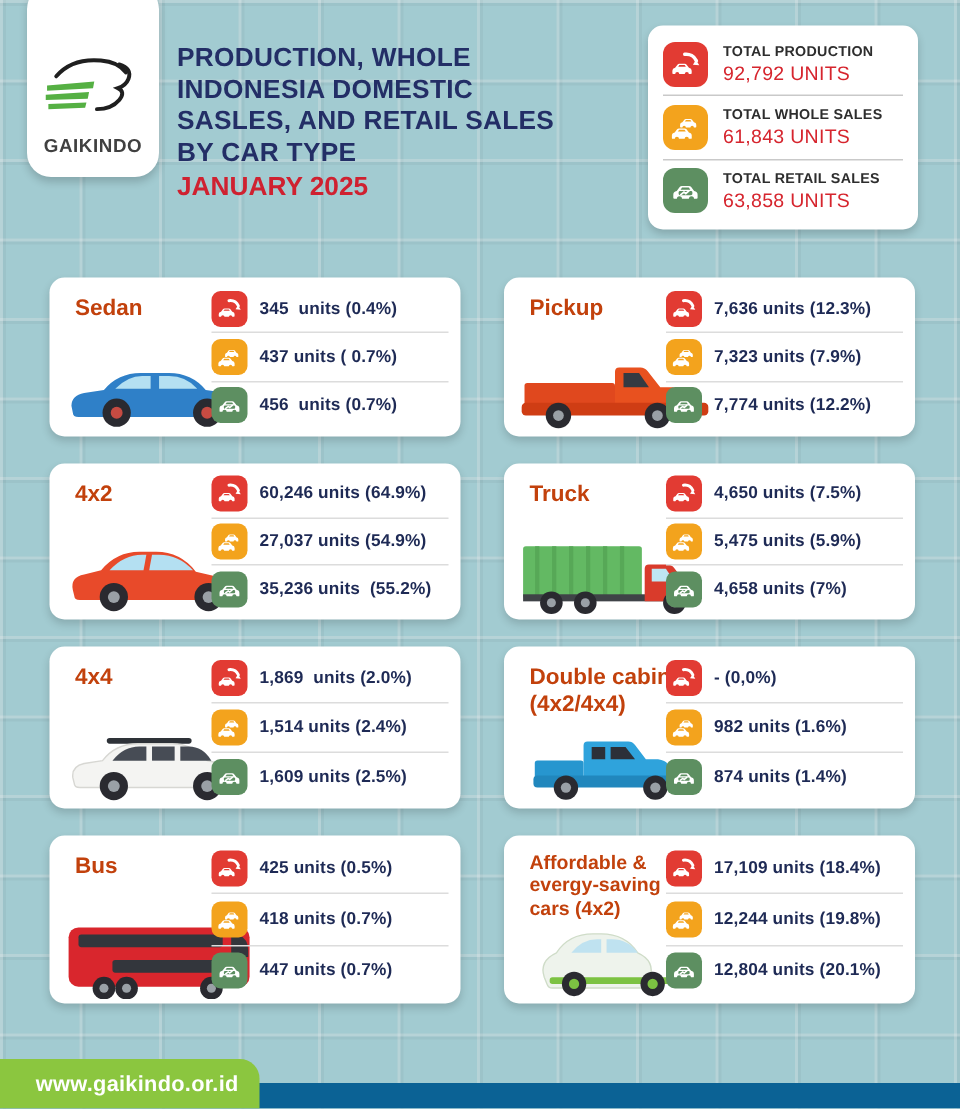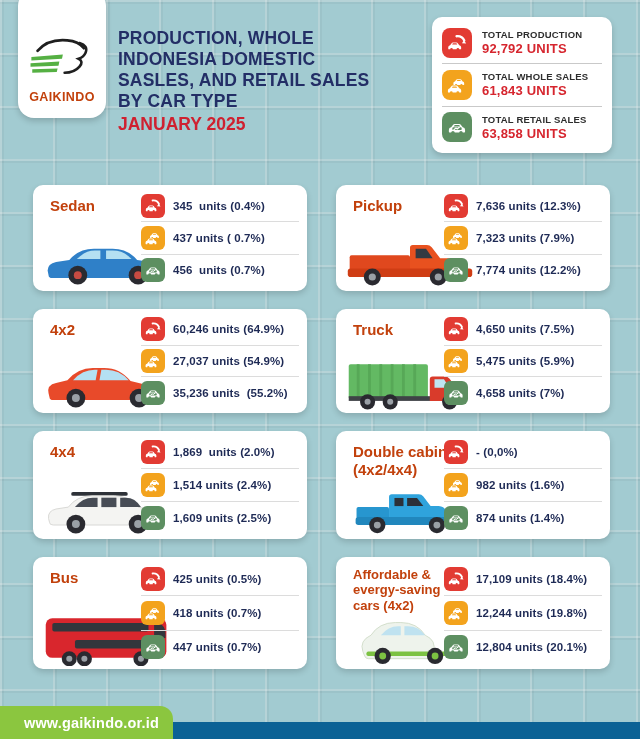--- a/index.html
+++ b/index.html
@@ -15,34 +15,34 @@
     background-size:53px 53px;
   }
   
   .logo-card{
     position:absolute; left:18px; top:-10px; width:88px; height:128px;
     background:#fff; border-radius:16px; box-shadow:0 3px 6px rgba(0,0,0,.18);
     display:flex; flex-direction:column; align-items:center; justify-content:flex-end;
     padding-bottom:14px;
   }
   .logo-mark{ width:70px; height:62px; }
-  .logo-text{ font-size:12.5px; font-weight:bold; color:#c2410c; letter-spacing:.4px; margin-top:2px; }
+  .logo-text{ font-size:12.5px; font-weight:bold; color:#404040; letter-spacing:.4px; margin-top:2px; }
   .title-block{ position:absolute; left:118px; top:28px; width:310px; }
   .title-line{ font-size:17.5px; font-weight:bold; color:#232e66; line-height:21px; letter-spacing:.2px; }
   .period{ font-size:17.5px; font-weight:bold; color:#cf2130; line-height:21px; margin-top:2px; }
   .legend-card{
     position:absolute; left:432px; top:17px; width:180px; height:136px;
     background:#fff; border-radius:10px; box-shadow:0 3px 6px rgba(0,0,0,.18);
     display:flex; flex-direction:column; padding:5px 10px;
   }
   .leg-row{ flex:1; display:flex; align-items:center; gap:10px; }
   .leg-row + .leg-row{ border-top:1px solid #c9c9c9; }
   .leg-texts{ display:flex; flex-direction:column; gap:1px; }
   .leg-label{ font-size:9.5px; font-weight:bold; color:#2d2d2d; letter-spacing:.2px; }
-  .leg-value{ font-size:13px; font-weight:bold; color:#d6252e; letter-spacing:.2px; }
+  .leg-value{ font-size:13px; font-weight:normal; color:#d6252e; letter-spacing:.2px; }
   
   .tile{ flex:0 0 auto; display:flex; align-items:center; justify-content:center; border-radius:6px; }
   .tile.sm{ width:24px; height:24px; }
   .tile.lg{ width:30px; height:30px; border-radius:8px; }
   .tile.prod{ background:#e23b33; color:#e23b33; }
   .tile.ws{ background:#f3a31d; color:#f3a31d; }
   .tile.rt{ background:#5d8f61; color:#5d8f61; }
   
   .cards{
     position:absolute; left:33px; top:185px; width:577px;

